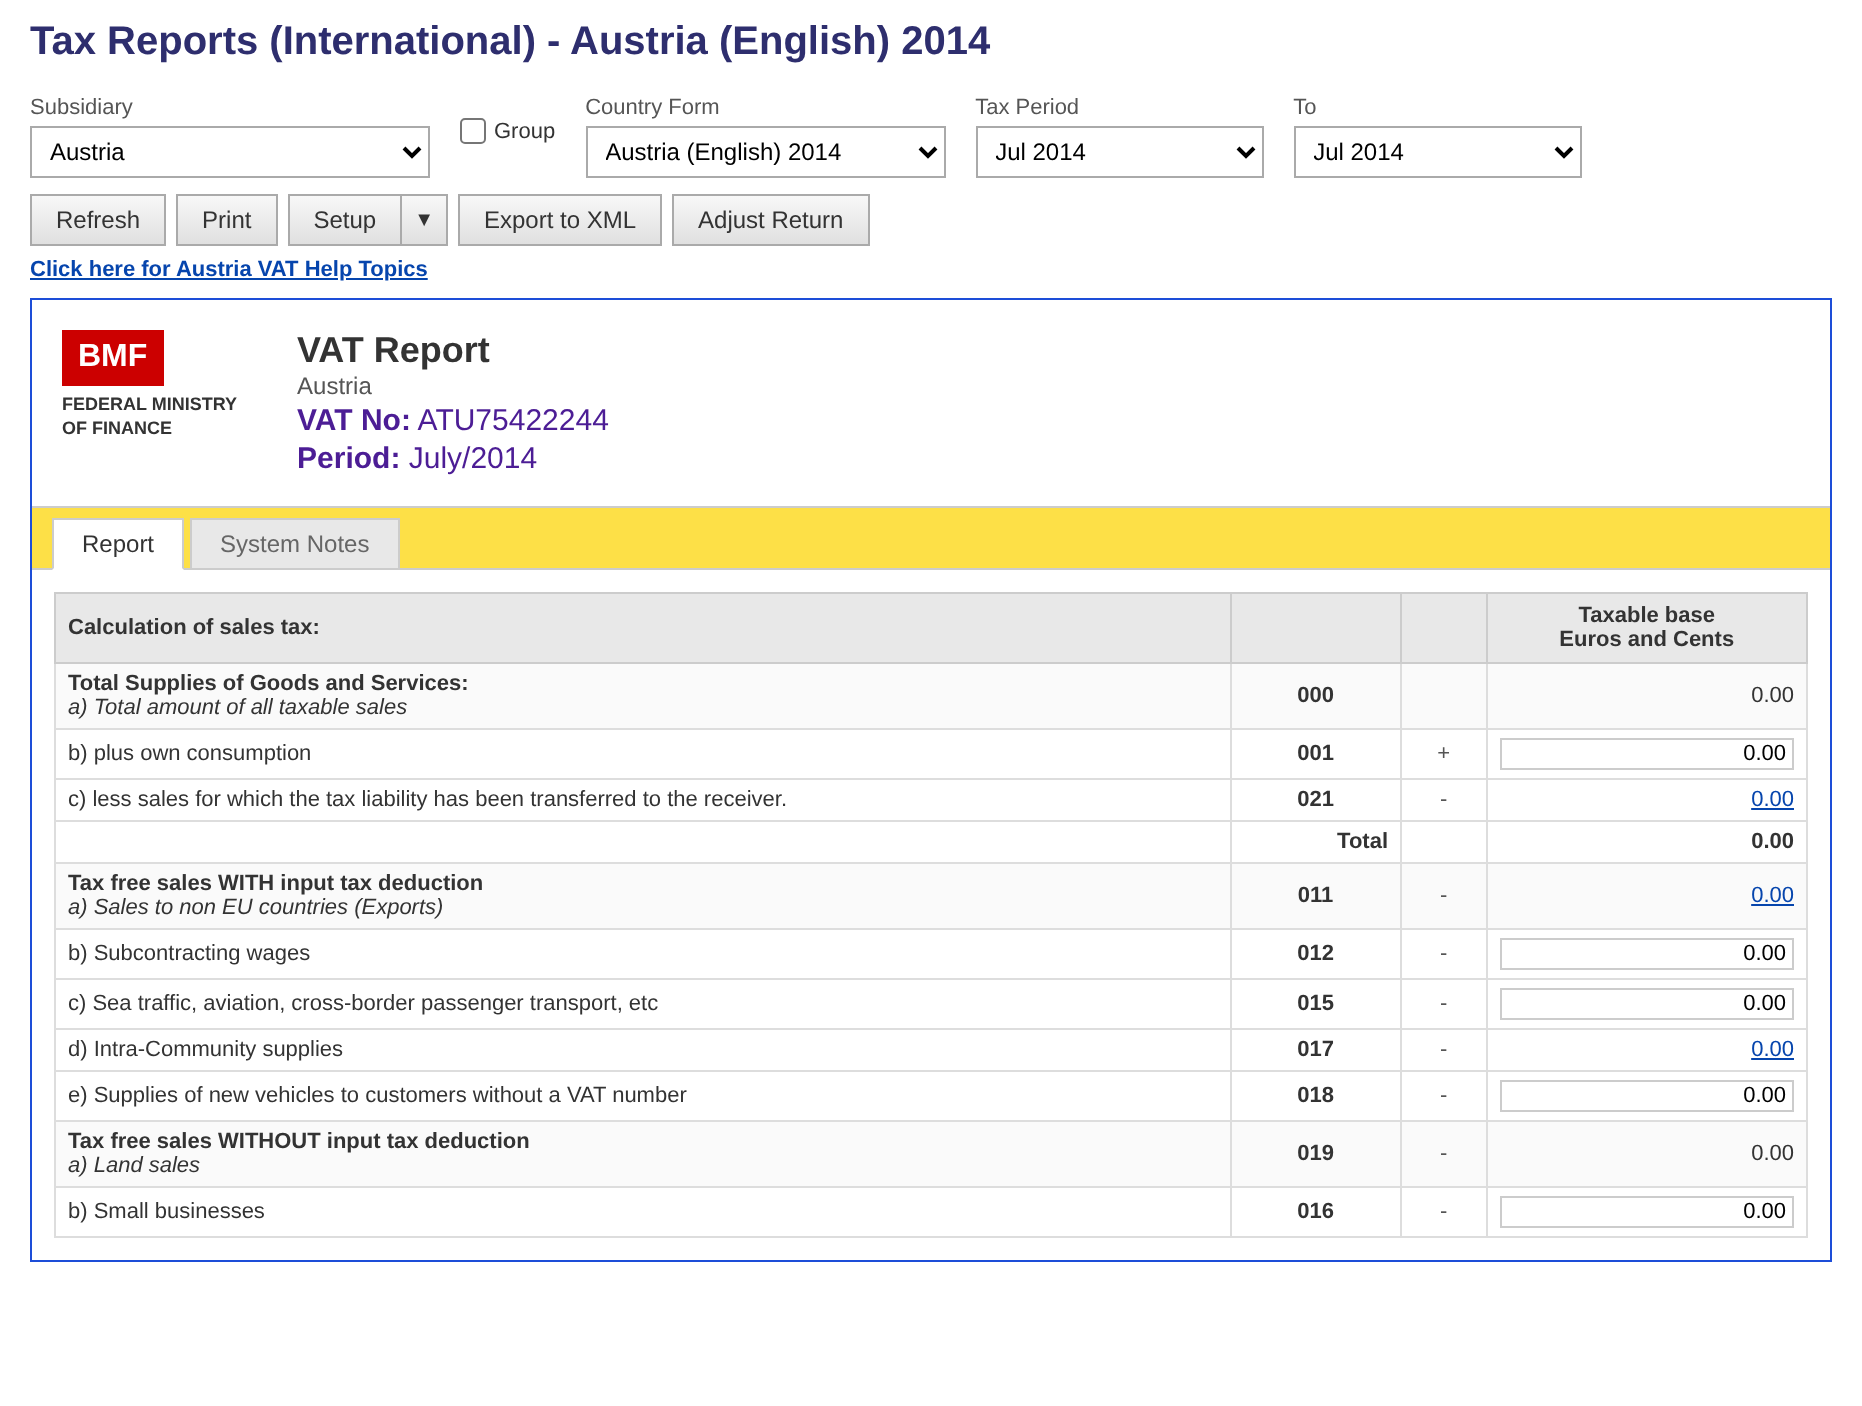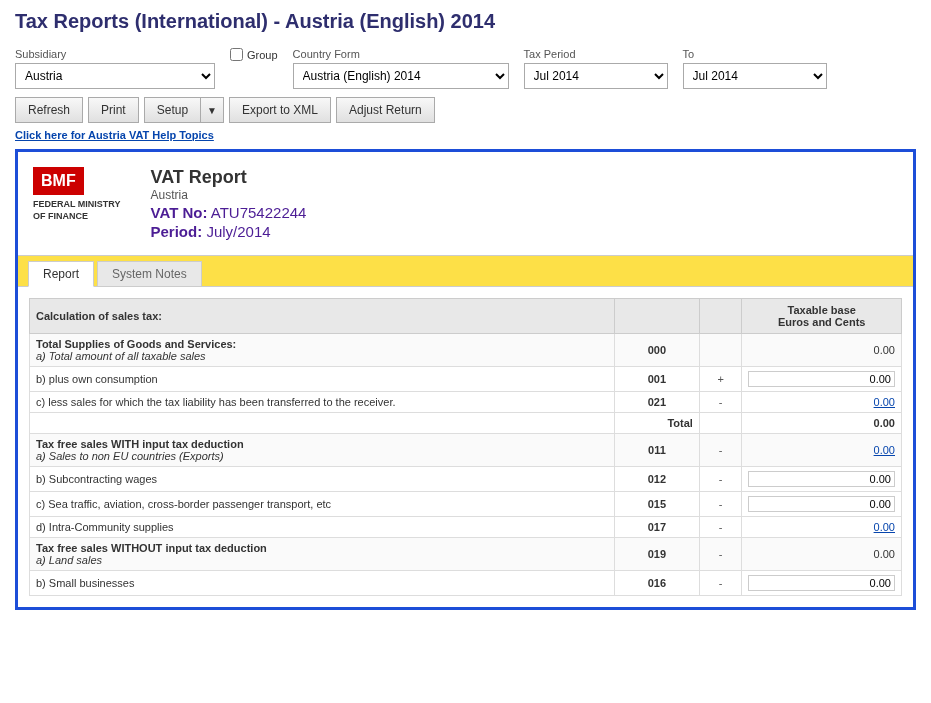--- a/index.html
+++ b/index.html
@@ -2,44 +2,44 @@
 <html><head>
   <meta charset="utf-8">
   <style>
     * { box-sizing: border-box; margin: 0; padding: 0; }
     body { font-family: Arial, sans-serif; font-size: 12px; background: #fff; color: #333; }
     
     .page { padding: 10px 15px; }
     
     h1 { font-size: 20px; font-weight: bold; color: #2e2e6e; margin-bottom: 15px; }
     
-    .form-row { display: flex; align-items: flex-start; gap: 15px; margin-bottom: 8px; flex-wrap: wrap; }
+    .form-row { display: flex; align-items: center; gap: 15px; margin-bottom: 8px; flex-wrap: wrap; }
     
     .form-group { display: flex; flex-direction: column; gap: 3px; }
     .form-group label { font-size: 11px; color: #555; }
     
     select { border: 1px solid #aaa; padding: 3px 5px; font-size: 12px; background: #fff; height: 26px; }
     .select-wide { width: 200px; }
-    .select-med { width: 216px; }
+    .select-med { width: 180px; }
     .select-sm { width: 144px; }
     
     .checkbox-group { display: flex; align-items: center; gap: 4px; margin-bottom: 4px; font-size: 11px; }
     .checkbox-group input { margin: 0; }
     
     .button-row { display: flex; gap: 5px; margin-bottom: 6px; align-items: center; }
     
     button { border: 1px solid #aaa; background: linear-gradient(to bottom, #f8f8f8, #e0e0e0); padding: 4px 12px; font-size: 12px; cursor: pointer; height: 26px; color: #333; }
     
     .btn-split { display: flex; }
     .btn-split button:first-child { border-right: none; }
     .btn-split .dropdown-arrow { border: 1px solid #aaa; background: linear-gradient(to bottom, #f8f8f8, #e0e0e0); padding: 4px 6px; cursor: pointer; font-size: 10px; height: 26px; }
     
     .help-link { font-size: 11px; color: #0645ad; text-decoration: underline; cursor: pointer; margin-bottom: 8px; display: block; font-weight: bold; }
     
-    .report-container { border: 3px solid #1d4ed8; background: #fff; }
+    .report-container { border: 1px solid #1d4ed8; background: #fff; }
     
     .report-header { display: flex; align-items: flex-start; padding: 15px; gap: 20px; border-bottom: 1px solid #ccc; }
     
     .bmf-logo { background: #c00; color: #fff; font-weight: bold; font-size: 16px; padding: 5px 8px; display: inline-block; margin-bottom: 4px; }
     .bmf-subtitle { font-size: 9px; color: #333; font-weight: bold; line-height: 1.3; }
     
     .report-title-block { margin-left: 10px; }
     .report-title-block h2 { font-size: 18px; font-weight: bold; color: #333; }
     .report-title-block .subtitle { font-size: 12px; color: #555; }
     .report-title-block .detail { font-size: 15px; color: #4c1d95; margin-top: 2px; }
@@ -203,20 +203,26 @@
               <td style="text-align: right;"><input type="text" class="amount-input" value="0.00" style=""></td>
             </tr>
             <tr>
               <td>d) Intra-Community supplies</td>
               <td class="code-cell">017</td>
               <td class="sign-cell">-</td>
               <td style="text-align: right;">
                 <a class="amount-link" style="display:block;text-align:right;color:#0645ad;text-decoration:underline;cursor:pointer">0.00</a>
               </td>
             </tr>
+            <tr>
+              <td>e) Supplies of new vehicles to customers without a VAT number</td>
+              <td class="code-cell">018</td>
+              <td class="sign-cell">-</td>
+              <td style="text-align: right;"><input type="text" class="amount-input" value="0.00" style=""></td>
+            </tr>
             <tr style="background: rgb(250, 250, 250);">
               <td><span style="font-weight:bold">Tax free sales WITHOUT input tax deduction</span><br><span style="font-weight:normal;font-style:italic">a) Land sales</span></td>
               <td class="code-cell" style="font-weight: bold;">019</td>
               <td class="sign-cell">-</td>
               <td style="text-align: right;">0.00</td>
             </tr>
             <tr>
               <td>b) Small businesses</td>
               <td class="code-cell">016</td>
               <td class="sign-cell">-</td>

